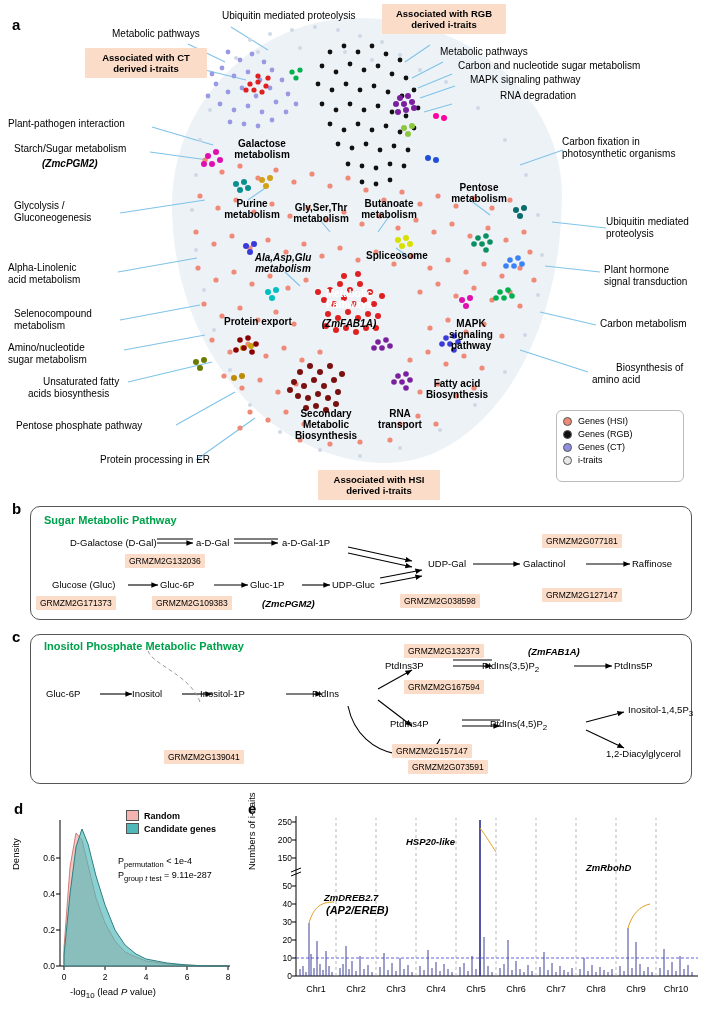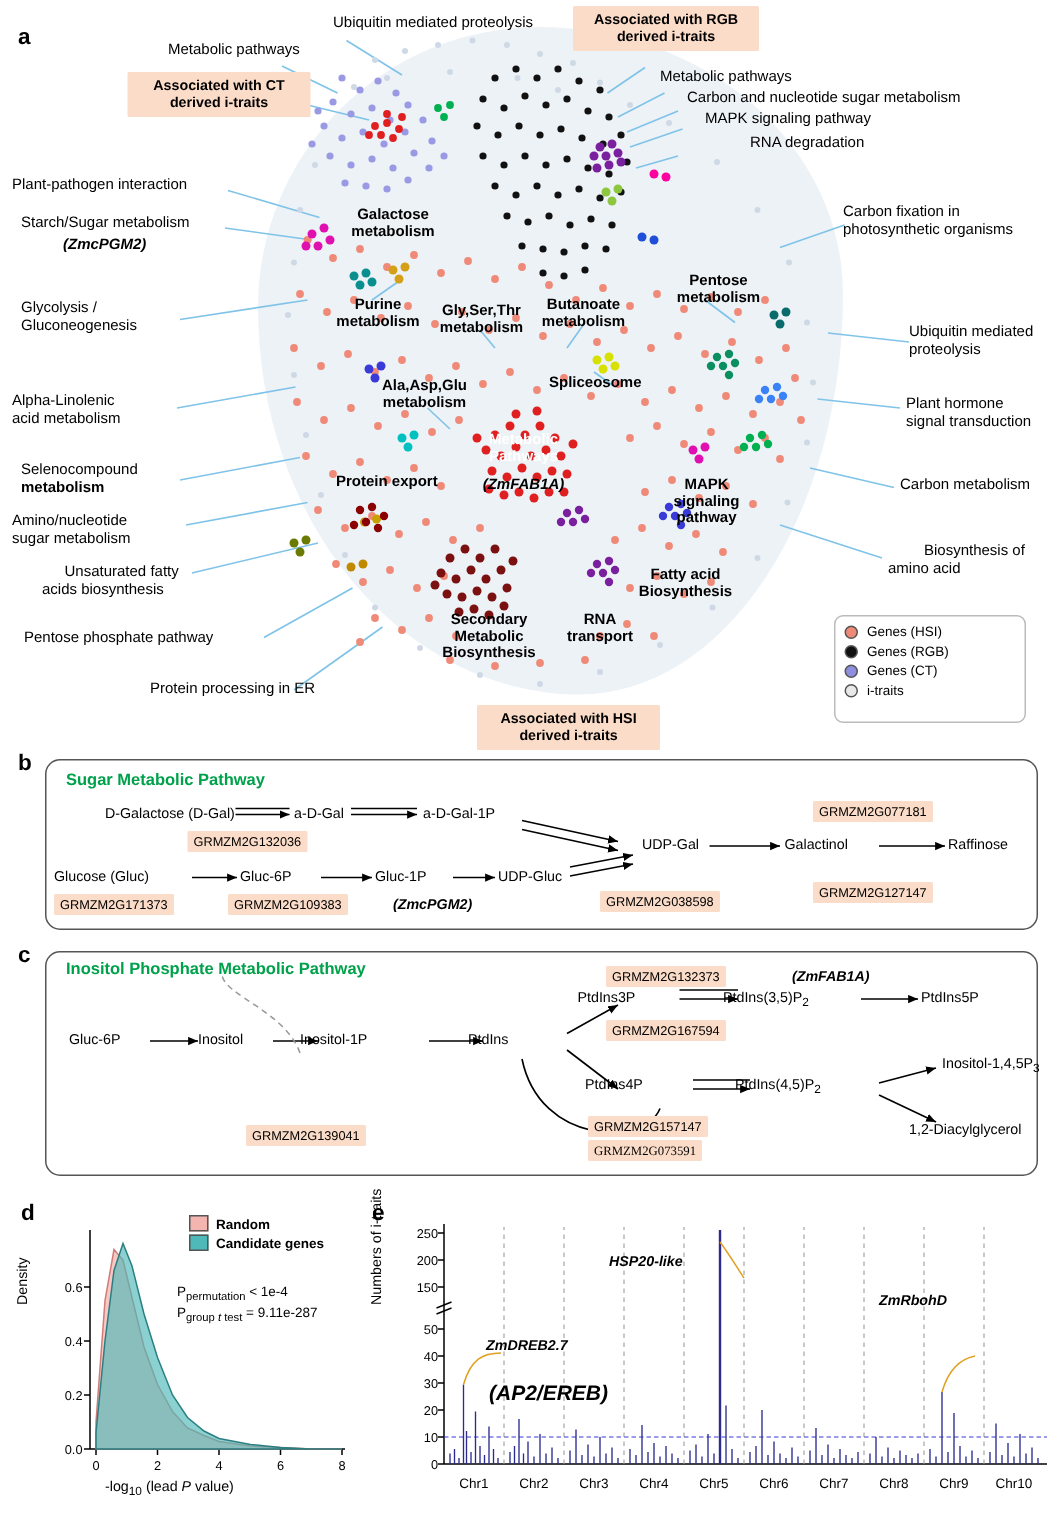--- a/index.html
+++ b/index.html
@@ -571,21 +571,21 @@
   <div class="lbl" style="left:222px;top:10px;">Ubiquitin mediated proteolysis</div>
   <div class="lbl" style="left:112px;top:28px;">Metabolic pathways</div>
   <div class="lbl" style="left:8px;top:118px;">Plant-pathogen interaction</div>
   <div class="lbl" style="left:14px;top:143px;">Starch/Sugar metabolism</div>
   <div class="lbl ital" style="left:42px;top:158px;">(ZmcPGM2)</div>
   <div class="lbl" style="left:14px;top:200px;">Glycolysis /</div>
   <div class="lbl" style="left:14px;top:212px;">Gluconeogenesis</div>
   <div class="lbl" style="left:8px;top:262px;">Alpha-Linolenic</div>
   <div class="lbl" style="left:8px;top:274px;">acid metabolism</div>
   <div class="lbl" style="left:14px;top:308px;">Selenocompound</div>
-  <div class="lbl" style="left:14px;top:320px;font-weight:bold;">metabolism</div>
+  <div class="lbl" style="left:14px;top:320px;">metabolism</div>
   <div class="lbl" style="left:8px;top:342px;">Amino/nucleotide</div>
   <div class="lbl" style="left:8px;top:354px;">sugar metabolism</div>
   <div class="lbl" style="left:28px;top:376px;margin-left:15px;">Unsaturated fatty</div>
   <div class="lbl" style="left:28px;top:388px;">acids biosynthesis</div>
   <div class="lbl" style="left:16px;top:420px;">Pentose phosphate pathway</div>
   <div class="lbl" style="left:100px;top:454px;">Protein processing in ER</div>
 
   <div class="lbl" style="left:440px;top:46px;">Metabolic pathways</div>
   <div class="lbl" style="left:458px;top:60px;">Carbon and nucleotide sugar metabolism</div>
   <div class="lbl" style="left:470px;top:74px;">MAPK signaling pathway</div>
@@ -598,21 +598,21 @@
   <div class="lbl" style="left:604px;top:276px;">signal transduction</div>
   <div class="lbl" style="left:600px;top:318px;">Carbon metabolism</div>
   <div class="lbl" style="left:616px;top:362px;">Biosynthesis of</div>
   <div class="lbl" style="left:592px;top:374px;">amino acid</div>
 
   <div class="lbl bold" style="left:226px;top:138px;width:72px;text-align:center;">Galactose metabolism</div>
   <div class="lbl bold" style="left:222px;top:198px;width:60px;text-align:center;">Purine metabolism</div>
   <div class="lbl bold" style="left:288px;top:202px;width:66px;text-align:center;">Gly,Ser,Thr metabolism</div>
   <div class="lbl bold" style="left:358px;top:198px;width:62px;text-align:center;">Butanoate metabolism</div>
   <div class="lbl bold" style="left:448px;top:182px;width:62px;text-align:center;">Pentose metabolism</div>
-  <div class="lbl bold" style="left:248px;top:252px;width:70px;text-align:center;">Ala,Asp,Glu metabolism</div>
+  <div class="lbl bold" style="left:248px;top:252px;width:70px;text-align:center;font-style:italic;">Ala,Asp,Glu metabolism</div>
   <div class="lbl bold" style="left:366px;top:250px;">Spliceosome</div>
   <div class="lbl bold" style="left:314px;top:288px;width:70px;text-align:center;color:#fff;">Metabolic Pathways</div>
   <div class="lbl ital" style="left:314px;top:318px;width:70px;text-align:center;">(ZmFAB1A)</div>
   <div class="lbl bold" style="left:224px;top:316px;">Protein export</div>
   <div class="lbl bold" style="left:434px;top:318px;width:74px;text-align:center;">MAPK signaling pathway</div>
   <div class="lbl bold" style="left:286px;top:408px;width:80px;text-align:center;">Secondary Metabolic Biosynthesis</div>
   <div class="lbl bold" style="left:374px;top:408px;width:52px;text-align:center;">RNA transport</div>
   <div class="lbl bold" style="left:424px;top:378px;width:66px;text-align:center;">Fatty acid Biosynthesis</div>
 
   <div class="legend">
@@ -664,21 +664,21 @@
       <line x1="248" y1="33" x2="204" y2="33"></line>
     </g>
   </svg>
 
   <div class="node" style="left:70px;top:537px;">D-Galactose (D-Gal)</div>
   <div class="node" style="left:196px;top:537px;">a-D-Gal</div>
   <div class="node" style="left:282px;top:537px;">a-D-Gal-1P</div>
   <div class="node" style="left:428px;top:558px;">UDP-Gal</div>
   <div class="node" style="left:523px;top:558px;">Galactinol</div>
   <div class="node" style="left:632px;top:558px;">Raffinose</div>
-  <div class="node" style="left:36px;top:579px;">Glucose (Gluc)</div>
+  <div class="node" style="left:52px;top:579px;">Glucose (Gluc)</div>
   <div class="node" style="left:160px;top:579px;">Gluc-6P</div>
   <div class="node" style="left:250px;top:579px;">Gluc-1P</div>
   <div class="node" style="left:332px;top:579px;">UDP-Gluc</div>
 
   <div class="gene" style="left:125px;top:554px;">GRMZM2G132036</div>
   <div class="gene" style="left:542px;top:534px;">GRMZM2G077181</div>
   <div class="gene" style="left:542px;top:588px;">GRMZM2G127147</div>
   <div class="gene" style="left:400px;top:594px;">GRMZM2G038598</div>
   <div class="gene" style="left:36px;top:596px;">GRMZM2G171373</div>
   <div class="gene" style="left:152px;top:596px;">GRMZM2G109383</div>
@@ -721,21 +721,21 @@
   <div class="node" style="left:390px;top:718px;">PtdIns4P</div>
   <div class="node" style="left:490px;top:718px;">PtdIns(4,5)P<sub>2</sub></div>
   <div class="node" style="left:628px;top:704px;">Inositol-1,4,5P<sub>3</sub></div>
   <div class="node" style="left:606px;top:748px;">1,2-Diacylglycerol</div>
 
   <div class="gene" style="left:404px;top:644px;">GRMZM2G132373</div>
   <div class="node" style="left:528px;top:646px;font-weight:bold;font-style:italic;">(ZmFAB1A)</div>
   <div class="gene" style="left:404px;top:680px;">GRMZM2G167594</div>
   <div class="gene" style="left:164px;top:750px;">GRMZM2G139041</div>
   <div class="gene" style="left:392px;top:744px;">GRMZM2G157147</div>
-  <div class="gene" style="left:392px;top:760px;font-family:Liberation Serif, serif;">GRMZM2G073591</div>
+  <div class="gene" style="left:408px;top:760px;">GRMZM2G073591</div>
 </div>
 
 <div id="panel-d">
   <div class="panel-letter" style="left:6px;top:0px;">d</div>
   <svg style="position:absolute;left:0;top:6px;" width="230" height="200">
 
     <line x1="52" y1="160" x2="222" y2="160" stroke="#000" stroke-width="1"></line>
     <line x1="52" y1="160" x2="52" y2="14" stroke="#000" stroke-width="1"></line>
 
     <g font-size="8.5" font-family="Liberation Sans, sans-serif" text-anchor="end">
@@ -947,15 +947,15 @@
         <text x="268" y="186">Chr6</text>
       <text x="308" y="186">Chr7</text>
         <text x="348" y="186">Chr8</text>
         <text x="388" y="186">Chr9</text>
       <text x="428" y="186">Chr10</text>
     </g>
   </svg>
   <div class="axis-label" style="left:-2px;top:70px;transform:rotate(-90deg);transform-origin:left top;width:120px;">Numbers of i-traits</div>
   <div style="position:absolute;left:158px;top:36px;font-size:9.5px;font-style:italic;font-weight:bold;">HSP20-like</div>
   <div style="position:absolute;left:76px;top:92px;font-size:9.5px;font-style:italic;font-weight:bold;">ZmDREB2.7</div>
-  <div style="position:absolute;left:78px;top:104px;font-size:14px;font-style:italic;font-weight:bold;margin-top:16px;">(AP2/EREB)</div>
+  <div style="position:absolute;left:78px;top:104px;font-size:11px;font-style:italic;font-weight:bold;">(AP2/EREB)</div>
   <div style="position:absolute;left:338px;top:62px;font-size:9.5px;font-style:italic;font-weight:bold;">ZmRbohD</div>
 </div>
 
 </body></html>

